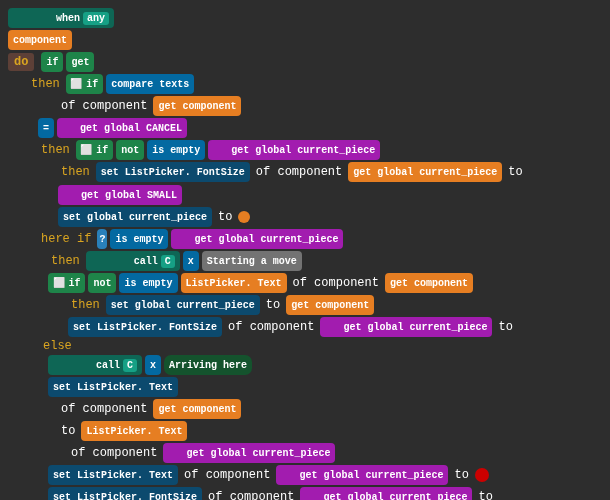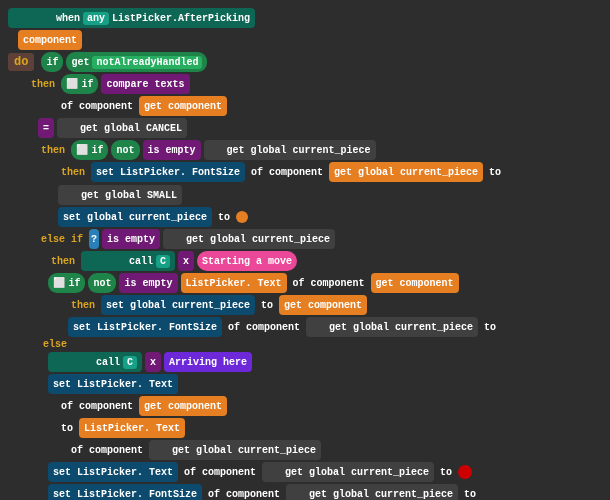--- a/index.html
+++ b/index.html
@@ -26,76 +26,74 @@
       color: #fff;
       font-size: 10px;
       font-weight: bold;
       white-space: nowrap;
       height: 20px;
       gap: 3px;
     }
     
     .bg-orange { background: #e67e22; }
     .bg-dark-orange { background: #0c4a6e; }
-    .bg-dark-green { background: #1e8449; border-radius: 9px; }
-    .bg-teal { background: #701a75; }
+    .bg-dark-green { background: #1e8449; }
+    .bg-teal { background: #0369a1; }
     .bg-dark-teal { background: #0e6655; padding-left: 48px; }
-    .bg-purple { background: #404040; padding-left: 23px; }
+    .bg-purple { background: #a21caf; padding-left: 23px; }
     .bg-blue { background: #2980b9; }
 
     .row {
       display: flex;
       align-items: center;
       flex-wrap: wrap;
       gap: 3px;
       margin-bottom: 2px;
       position: relative;
     }
     .label {
       color: #fff;
-      font-size: 10px;
-      font-weight: bold;
+      font-size: 12px;
+      font-weight: normal;
       padding: 0 3px;
     }
     .small-circle {
       width: 12px;
       height: 12px;
       border-radius: 50%;
       display: inline-block;
     }
     .circle-orange { background: #e67e22; }
   </style>
 </head>
 <body>
 
 <div class="canvas">
   <div style="margin: 4px; font-size: 10px;">
 
     <div class="row">
       <span class="block bg-dark-teal">
         <span>when</span>
         <span style="background:#16a085;border-radius:3px;padding:1px 4px;">any</span>
-        <span>ListPicker.AfterPicking</span>
       </span>
     </div>
 
-    <div class="row" style="margin-left:10px;">
+    <div class="row" style="">
       <span class="block bg-orange">
         <span>component</span>
       </span>
     </div>
 
     <div class="row" style="margin-left:0;">
       <span class="label" style="color:#daa520;font-size:12px;font-weight:bold;padding:2px 6px;background:#5d4037;border-radius:3px;">do</span>
       <span class="block bg-dark-green" style="margin-left:4px;">
         <span>if</span>
       </span>
       <span class="block bg-dark-green">
         <span>get</span>
-        <span style="background:#27ae60;border-radius:3px;padding:1px 4px;">notAlreadyHandled</span>
       </span>
     </div>
 
     <div style="margin-left:20px;">
       <div class="row">
         <span class="label" style="color:#daa520;">then</span>
         <span class="block bg-dark-green">
           <span>⬜</span>
           <span>if</span>
         </span>
@@ -155,21 +153,21 @@
             <span class="block bg-dark-orange">
               <span>set global current_piece</span>
             </span>
             <span class="label" style="color:#fff;">to</span>
             <span class="small-circle circle-orange"></span>
           </div>
         </div>
       </div>
 
       <div class="row" style="margin-left:10px;">
-        <span class="label" style="color:#daa520;">else if</span>
+        <span class="label" style="color:#daa520;">here if</span>
         <span class="block bg-blue" style="padding:2px;">
           <span>?</span>
         </span>
         <span class="block bg-teal">
           <span>is empty</span>
         </span>
         <span class="block bg-purple">
           <span>get global current_piece</span>
         </span>
       </div>
@@ -177,21 +175,21 @@
       <div style="margin-left:20px;">
         <div class="row">
           <span class="label" style="color:#daa520;">then</span>
           <span class="block bg-dark-teal">
             <span>call</span>
             <span style="background:#16a085;border-radius:3px;padding:1px 4px;">C</span>
           </span>
           <span class="block bg-teal">
             <span>x</span>
           </span>
-          <span class="block" style="background:#ec4899;border-radius:10px;">
+          <span class="block" style="background:#737373;">
             <span>Starting a move</span>
           </span>
         </div>
 
         <div class="row">
           <span class="block bg-dark-green">
             <span>⬜</span>
             <span>if</span>
           </span>
           <span class="block bg-dark-green">
@@ -240,21 +238,21 @@
       <div style="margin-left:20px;">
 
         <div class="row">
           <span class="block bg-dark-teal">
             <span>call</span>
             <span style="background:#16a085;border-radius:3px;padding:1px 4px;">C</span>
           </span>
           <span class="block bg-teal">
             <span>x</span>
           </span>
-          <span class="block" style="background:#6d28d9;">
+          <span class="block" style="background:#14532d;border-radius:7px;">
             <span>Arriving here</span>
           </span>
         </div>
 
         <div class="row">
           <span class="block bg-dark-orange">
             <span>set ListPicker. Text</span>
           </span>
         </div>
         <div class="row" style="margin-left:10px;">

